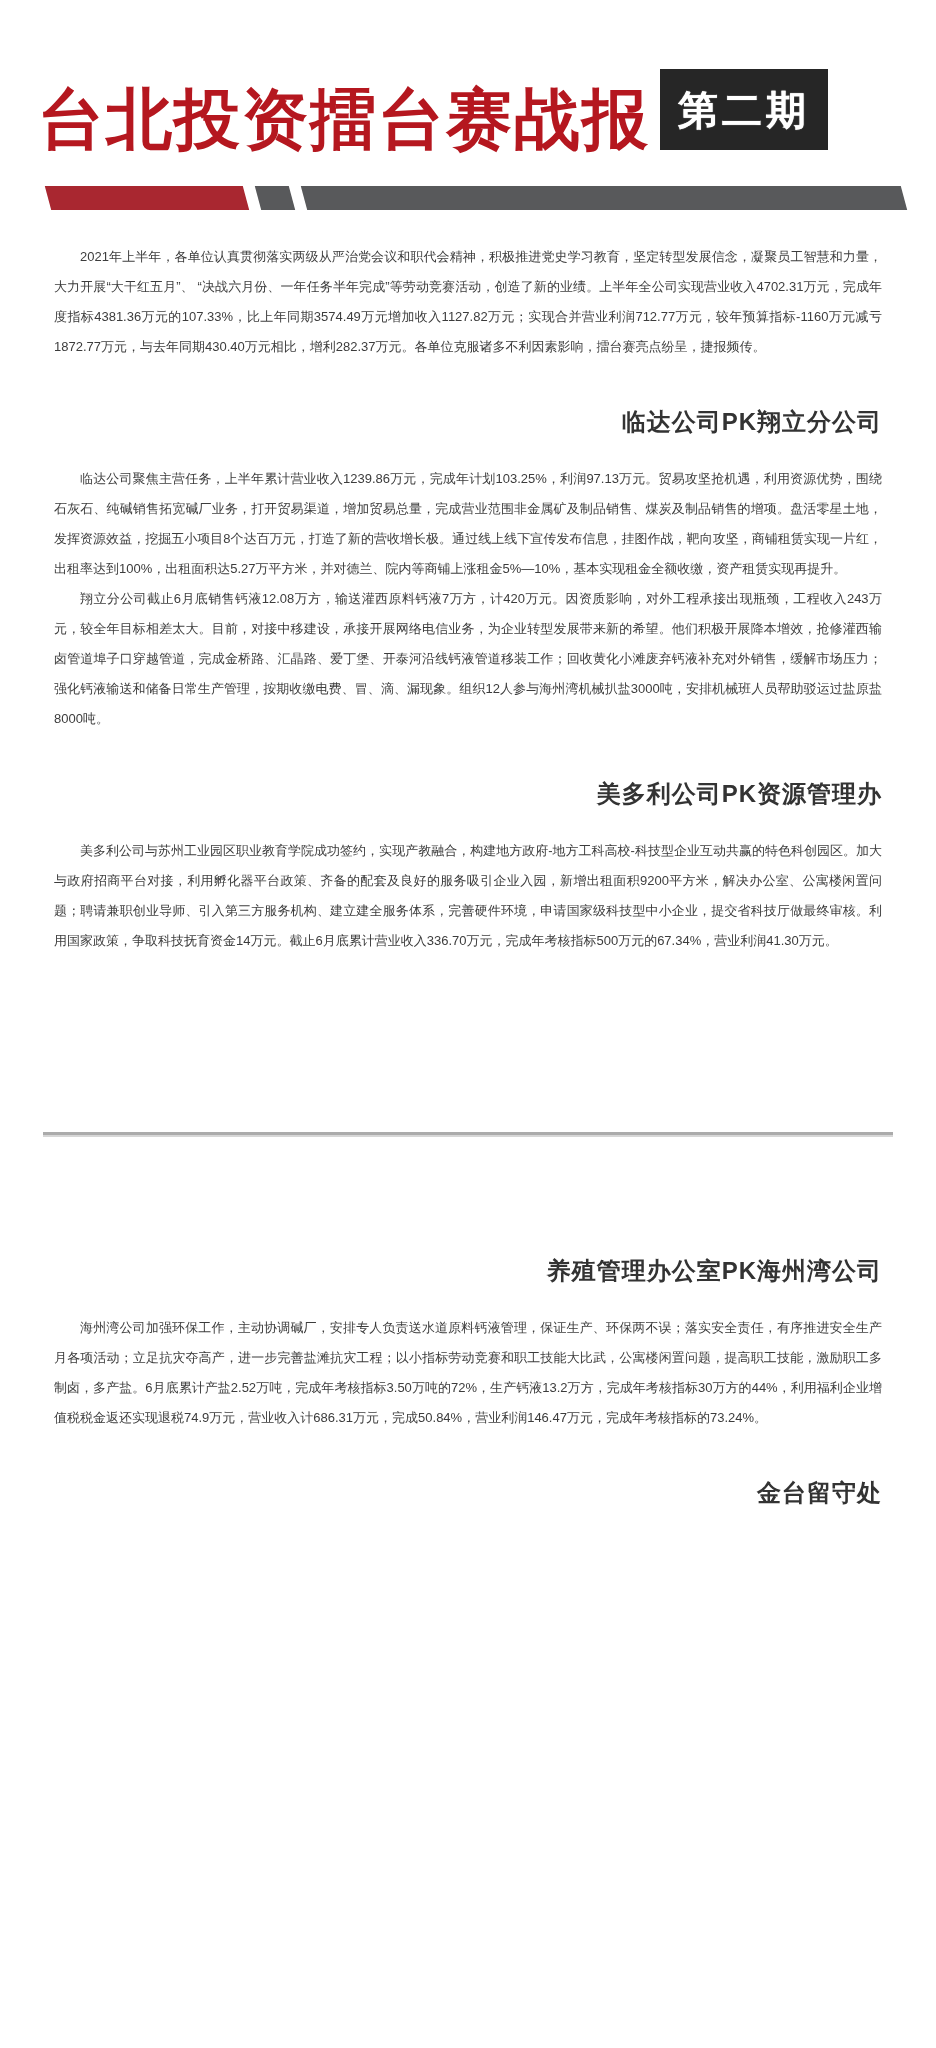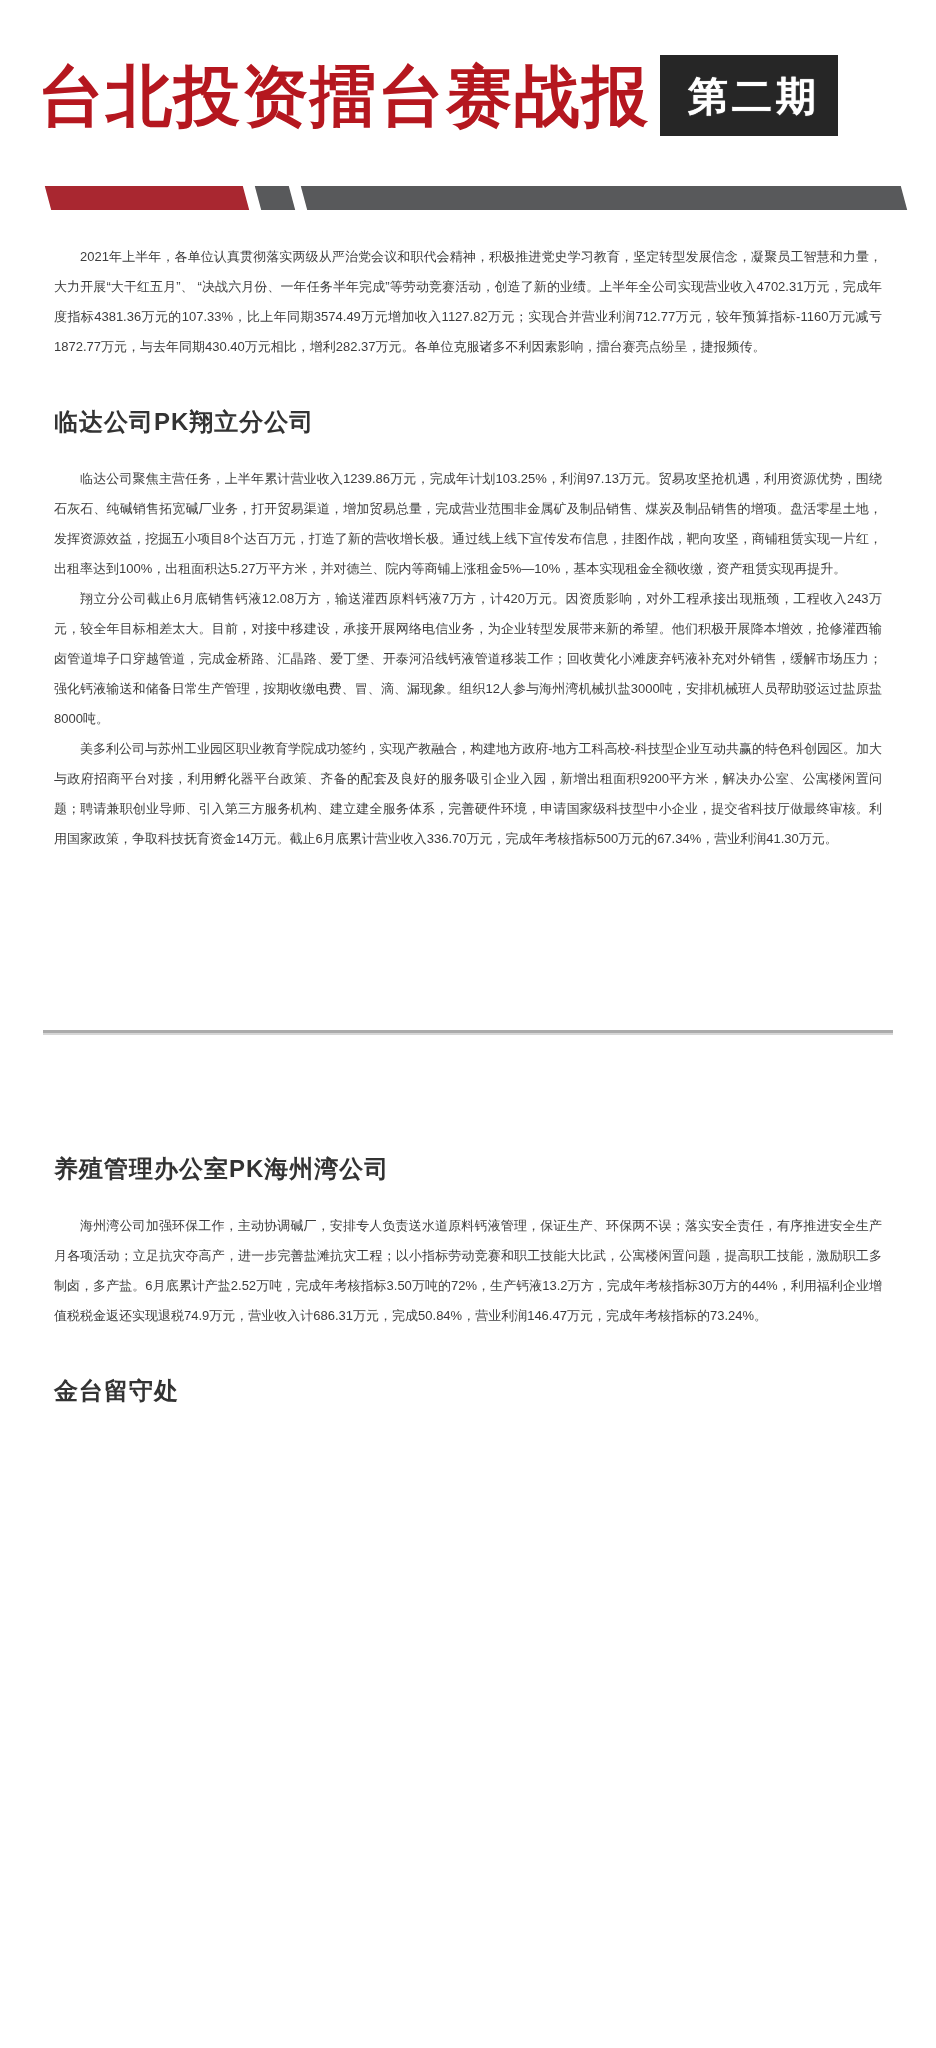--- a/index.html
+++ b/index.html
@@ -14,31 +14,31 @@
   html,body{background:#ffffff;}
   body{
     width:936px;height:2048px;overflow:hidden;
     font-family:"Liberation Sans","DejaVu Sans",sans-serif;
     color:var(--body-text);
     position:relative;
   }
   .page{width:936px;height:2048px;background:#ffffff;padding-top:40px;}
 
   
-  .masthead{display:flex;align-items:center;padding-left:38px;padding-right:38px;height:112px;}
+  .masthead{display:flex;align-items:flex-end;padding-left:38px;padding-right:38px;height:112px;}
   .masthead-title{
     color:var(--title-red);
     font-size:66px;font-weight:900;letter-spacing:2px;line-height:1.0;
     white-space:nowrap;
   }
   .issue-badge{
     background:var(--badge-bg);
     color:#ffffff;
     font-size:40px;font-weight:900;letter-spacing:4px;
-    padding:14px 18px 12px 28px;
+    padding:14px 18px 12px 18px;
     margin-left:10px;margin-bottom:2px;
     display:inline-block;
     text-shadow:0 0 1px #ffffff;
   }
 
   
   .stripe-row{position:relative;height:24px;margin-top:34px;}
   .stripe{position:absolute;top:0;height:24px;transform:skewX(15deg);}
   .stripe.red{left:48px;width:198px;background:var(--stripe-red);}
   .stripe.small-dark{left:258px;width:34px;background:var(--stripe-gray);}
@@ -47,21 +47,21 @@
   
   .content{padding:0 54px;}
   p.body-para{
     font-size:13px;line-height:30px;
     text-align:justify;text-justify:inter-ideograph;
     text-indent:2em;
     color:var(--body-text);
   }
   .intro{margin-top:32px;}
   h2.section-heading{
-    text-align:left;color:var(--heading-text);
+    text-align:right;color:var(--heading-text);
     font-size:24px;font-weight:900;letter-spacing:1px;
     margin-top:44px;margin-bottom:26px;
   }
   .para-gap{margin-top:0px;}
 
   
   .page-divider{
     height:5px;width:850px;margin:176px auto 0 auto;
     background:#ababab;border-bottom:2px solid #d6d6d6;
   }
@@ -84,20 +84,21 @@
   </div>
 
   <div class="content">
 
     <p class="body-para intro">2021年上半年，各单位认真贯彻落实两级从严治党会议和职代会精神，积极推进党史学习教育，坚定转型发展信念，凝聚员工智慧和力量，大力开展“大干红五月”、 “决战六月份、一年任务半年完成”等劳动竞赛活动，创造了新的业绩。上半年全公司实现营业收入4702.31万元，完成年度指标4381.36万元的107.33%，比上年同期3574.49万元增加收入1127.82万元；实现合并营业利润712.77万元，较年预算指标-1160万元减亏1872.77万元，与去年同期430.40万元相比，增利282.37万元。各单位克服诸多不利因素影响，擂台赛亮点纷呈，捷报频传。</p>
 
     <h2 class="section-heading">临达公司PK翔立分公司</h2>
     <p class="body-para">临达公司聚焦主营任务，上半年累计营业收入1239.86万元，完成年计划103.25%，利润97.13万元。贸易攻坚抢机遇，利用资源优势，围绕石灰石、纯碱销售拓宽碱厂业务，打开贸易渠道，增加贸易总量，完成营业范围非金属矿及制品销售、煤炭及制品销售的增项。盘活零星土地，发挥资源效益，挖掘五小项目8个达百万元，打造了新的营收增长极。通过线上线下宣传发布信息，挂图作战，靶向攻坚，商铺租赁实现一片红，出租率达到100%，出租面积达5.27万平方米，并对德兰、院内等商铺上涨租金5%—10%，基本实现租金全额收缴，资产租赁实现再提升。</p>
     <p class="body-para para-gap">翔立分公司截止6月底销售钙液12.08万方，输送灌西原料钙液7万方，计420万元。因资质影响，对外工程承接出现瓶颈，工程收入243万元，较全年目标相差太大。目前，对接中移建设，承接开展网络电信业务，为企业转型发展带来新的希望。他们积极开展降本增效，抢修灌西输卤管道埠子口穿越管道，完成金桥路、汇晶路、爱丁堡、开泰河沿线钙液管道移装工作；回收黄化小滩废弃钙液补充对外销售，缓解市场压力；强化钙液输送和储备日常生产管理，按期收缴电费、冒、滴、漏现象。组织12人参与海州湾机械扒盐3000吨，安排机械班人员帮助驳运过盐原盐8000吨。</p>
 
+    <h2 class="section-heading">美多利公司PK资源管理办</h2>
     <p class="body-para">美多利公司与苏州工业园区职业教育学院成功签约，实现产教融合，构建地方政府-地方工科高校-科技型企业互动共赢的特色科创园区。加大与政府招商平台对接，利用孵化器平台政策、齐备的配套及良好的服务吸引企业入园，新增出租面积9200平方米，解决办公室、公寓楼闲置问题；聘请兼职创业导师、引入第三方服务机构、建立建全服务体系，完善硬件环境，申请国家级科技型中小企业，提交省科技厅做最终审核。利用国家政策，争取科技抚育资金14万元。截止6月底累计营业收入336.70万元，完成年考核指标500万元的67.34%，营业利润41.30万元。</p>
 
   </div>
 
   <div class="page-divider"></div>
 
   <div class="content after-divider">
 
     <h2 class="section-heading">养殖管理办公室PK海州湾公司</h2>
     <p class="body-para para-gap">海州湾公司加强环保工作，主动协调碱厂，安排专人负责送水道原料钙液管理，保证生产、环保两不误；落实安全责任，有序推进安全生产月各项活动；立足抗灾夺高产，进一步完善盐滩抗灾工程；以小指标劳动竞赛和职工技能大比武，公寓楼闲置问题，提高职工技能，激励职工多制卤，多产盐。6月底累计产盐2.52万吨，完成年考核指标3.50万吨的72%，生产钙液13.2万方，完成年考核指标30万方的44%，利用福利企业增值税税金返还实现退税74.9万元，营业收入计686.31万元，完成50.84%，营业利润146.47万元，完成年考核指标的73.24%。</p>

